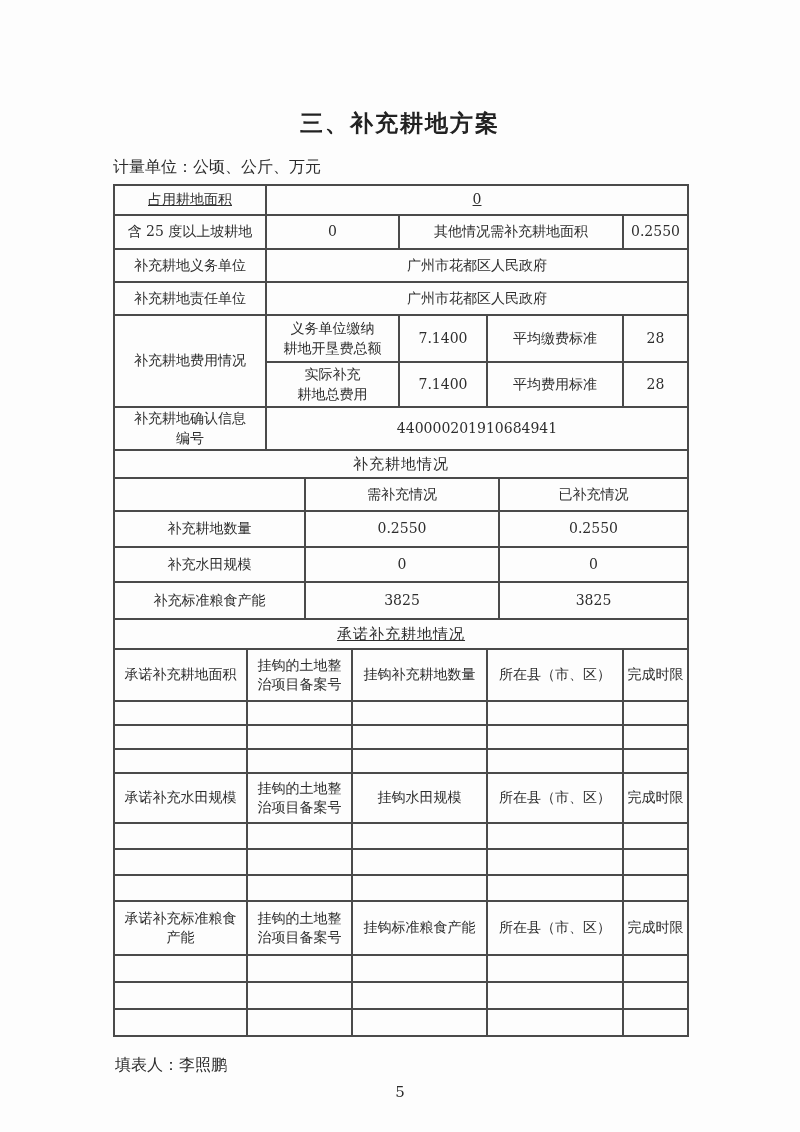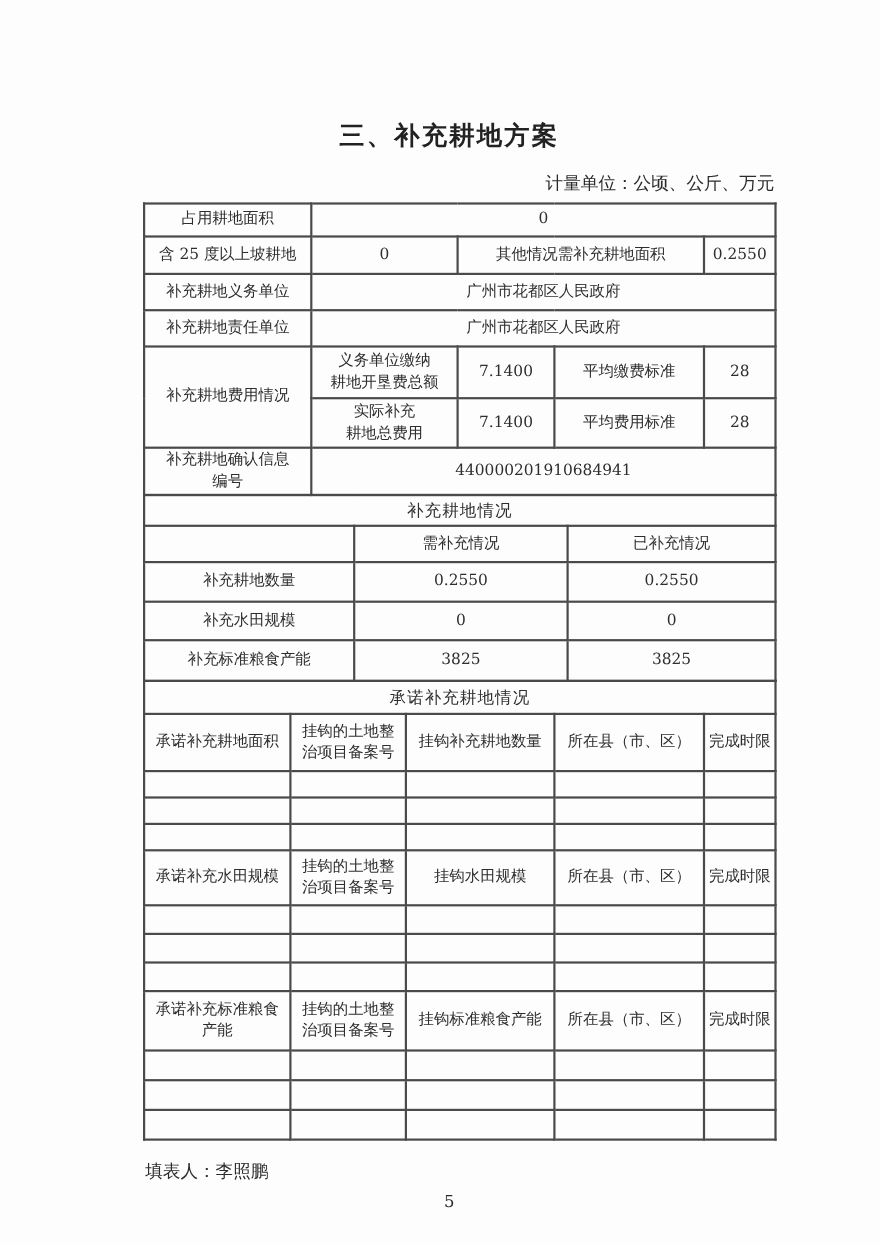--- a/index.html
+++ b/index.html
@@ -8,37 +8,36 @@
     background:#fdfdfd;
     font-family:"DejaVu Serif","Liberation Serif",serif;
     color:#2e2e2e;
     overflow:hidden;
   }
   .page{
     position:relative;
     width:800px;height:1132px;
     box-sizing:border-box;
     padding-top:108px;
-    padding-left:17px;
   }
   .title{
     text-align:center;
     font-size:23px;
     font-weight:bold;
     letter-spacing:2px;
     color:#222;
   }
   .content{
     width:574px;
     margin-left:113px;
   }
   .unit-note{
     margin-top:18px;
     margin-bottom:6px;
-    text-align:right;
+    text-align:left;
     font-size:16px;
     color:#2b2b2b;
   }
   table{
     border-collapse:collapse;
     table-layout:fixed;
     width:574px;
     background:transparent;
   }
   table.stack{margin-top:-2px;}
@@ -46,21 +45,21 @@
     border:2px solid #4a4a4a;
     text-align:center;
     vertical-align:middle;
     font-size:14px;
     line-height:1.4;
     padding:1px 3px;
     white-space:pre-line;
     color:#2e2e2e;
     overflow:hidden;
   }
-  tr.h28{height:28px;} tr.h30{height:30px;} tr.h33{height:33px;}
+  tr.h28{height:28px;} tr.h30{height:30px;text-decoration:underline;} tr.h33{height:33px;}
   tr.h34{height:34px;border-radius:15px;} tr.h35{height:35px;} tr.h36{height:36px;}
   tr.h37{height:37px;} tr.h43{height:43px;} tr.h45{height:45px;}
   tr.h47{height:47px;} tr.h50{height:50px;} tr.h52{height:52px;border-radius:13px;}
   tr.h54{height:54px;}
   tr.hempty{height:24px;}
   tr.hempty2{height:26px;}
   tr.hempty3{height:27px;}
   .section-head{font-size:15px;letter-spacing:1px;margin-left:28px;}
   .footer-line{
     margin-left:115px;

